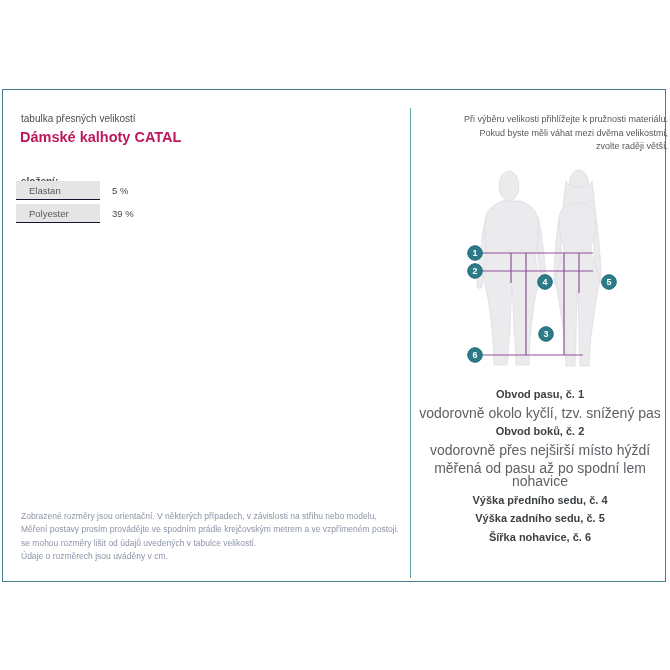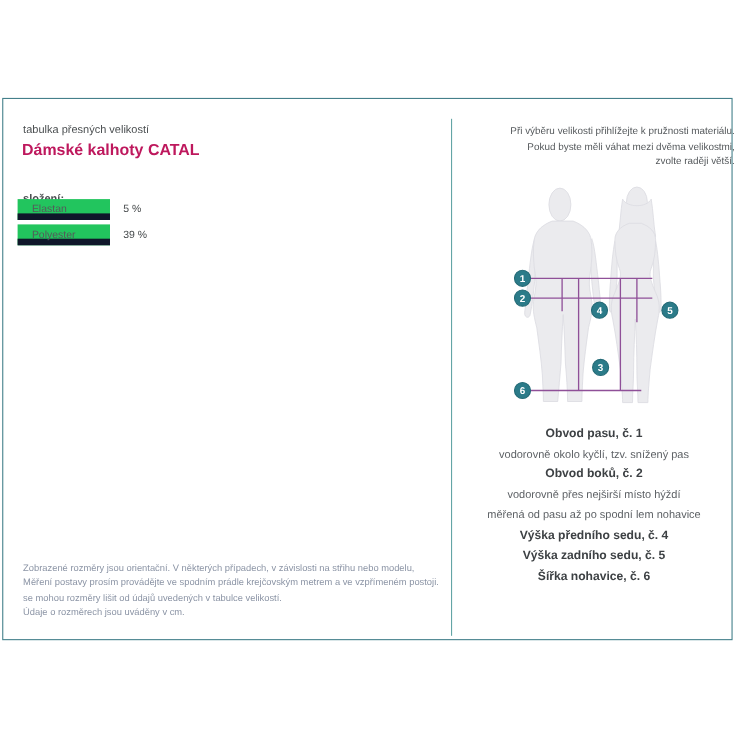--- a/index.html
+++ b/index.html
@@ -8,33 +8,33 @@
   .frame{position:absolute;left:2px;top:89px;width:664px;height:493px;
          border:1px solid #44808b;background:#fff;box-sizing:border-box;}
   .divider{position:absolute;left:410px;top:108px;width:1px;height:470px;background:#63a5a6;}
 
   
   .eyebrow{position:absolute;left:21px;top:113px;font-size:10px;font-weight:normal;color:#4a4e50;}
   .title{position:absolute;left:20px;top:129px;font-size:14.5px;font-weight:bold;color:#be185d;}
   .comp-label{position:absolute;left:21px;top:176px;font-size:10px;font-weight:bold;color:#4a4e50;}
   .comp-table{position:absolute;left:16px;top:181px;width:220px;}
   .comp-row{display:flex;align-items:center;margin-bottom:4px;}
-  .comp-mat{width:84px;height:19px;line-height:19px;background:#22c55e;border-bottom:6px solid #0f172a;
+  .comp-mat{width:84px;height:19px;line-height:19px;background:#e5e5e5;border-bottom:1px solid #0f172a;
             padding-left:13px;box-sizing:border-box;font-size:9.5px;color:#55585a;}
   .comp-val{margin-left:12px;font-size:9.5px;color:#44484a;line-height:19px;}
   .disclaimer{position:absolute;left:21px;top:510px;width:380px;font-size:8.5px;
               line-height:13.4px;color:#8b94a5;}
 
   
   .advice{position:absolute;left:412px;top:113px;width:256px;text-align:right;
           font-size:9px;line-height:13.5px;color:#55595c;}
   .diagram{position:absolute;left:450px;top:163px;width:200px;height:212px;}
   .measures{position:absolute;left:412px;top:388px;width:256px;text-align:center;}
   .m-label{font-size:11px;font-weight:bold;color:#3d4144;line-height:13px;margin-bottom:5.5px;}
-  .m-caption{font-size:10px;color:#5d6165;line-height:13px;margin-bottom:5.5px;}
+  .m-caption{font-size:14px;color:#5d6165;line-height:13px;margin-bottom:5.5px;}
 
   .sil{fill:#ebebee;stroke:#dddde3;stroke-width:0.8;}
   .mline{stroke:#8f5098;stroke-width:1.2;fill:none;}
   .marker circle{fill:#2b7b89;stroke:#256b77;stroke-width:1;}
   .marker text{fill:#ffffff;font-size:9px;font-weight:bold;font-family:"Liberation Sans",sans-serif;
                text-anchor:middle;}
 </style>
 </head>
 <body>
 

